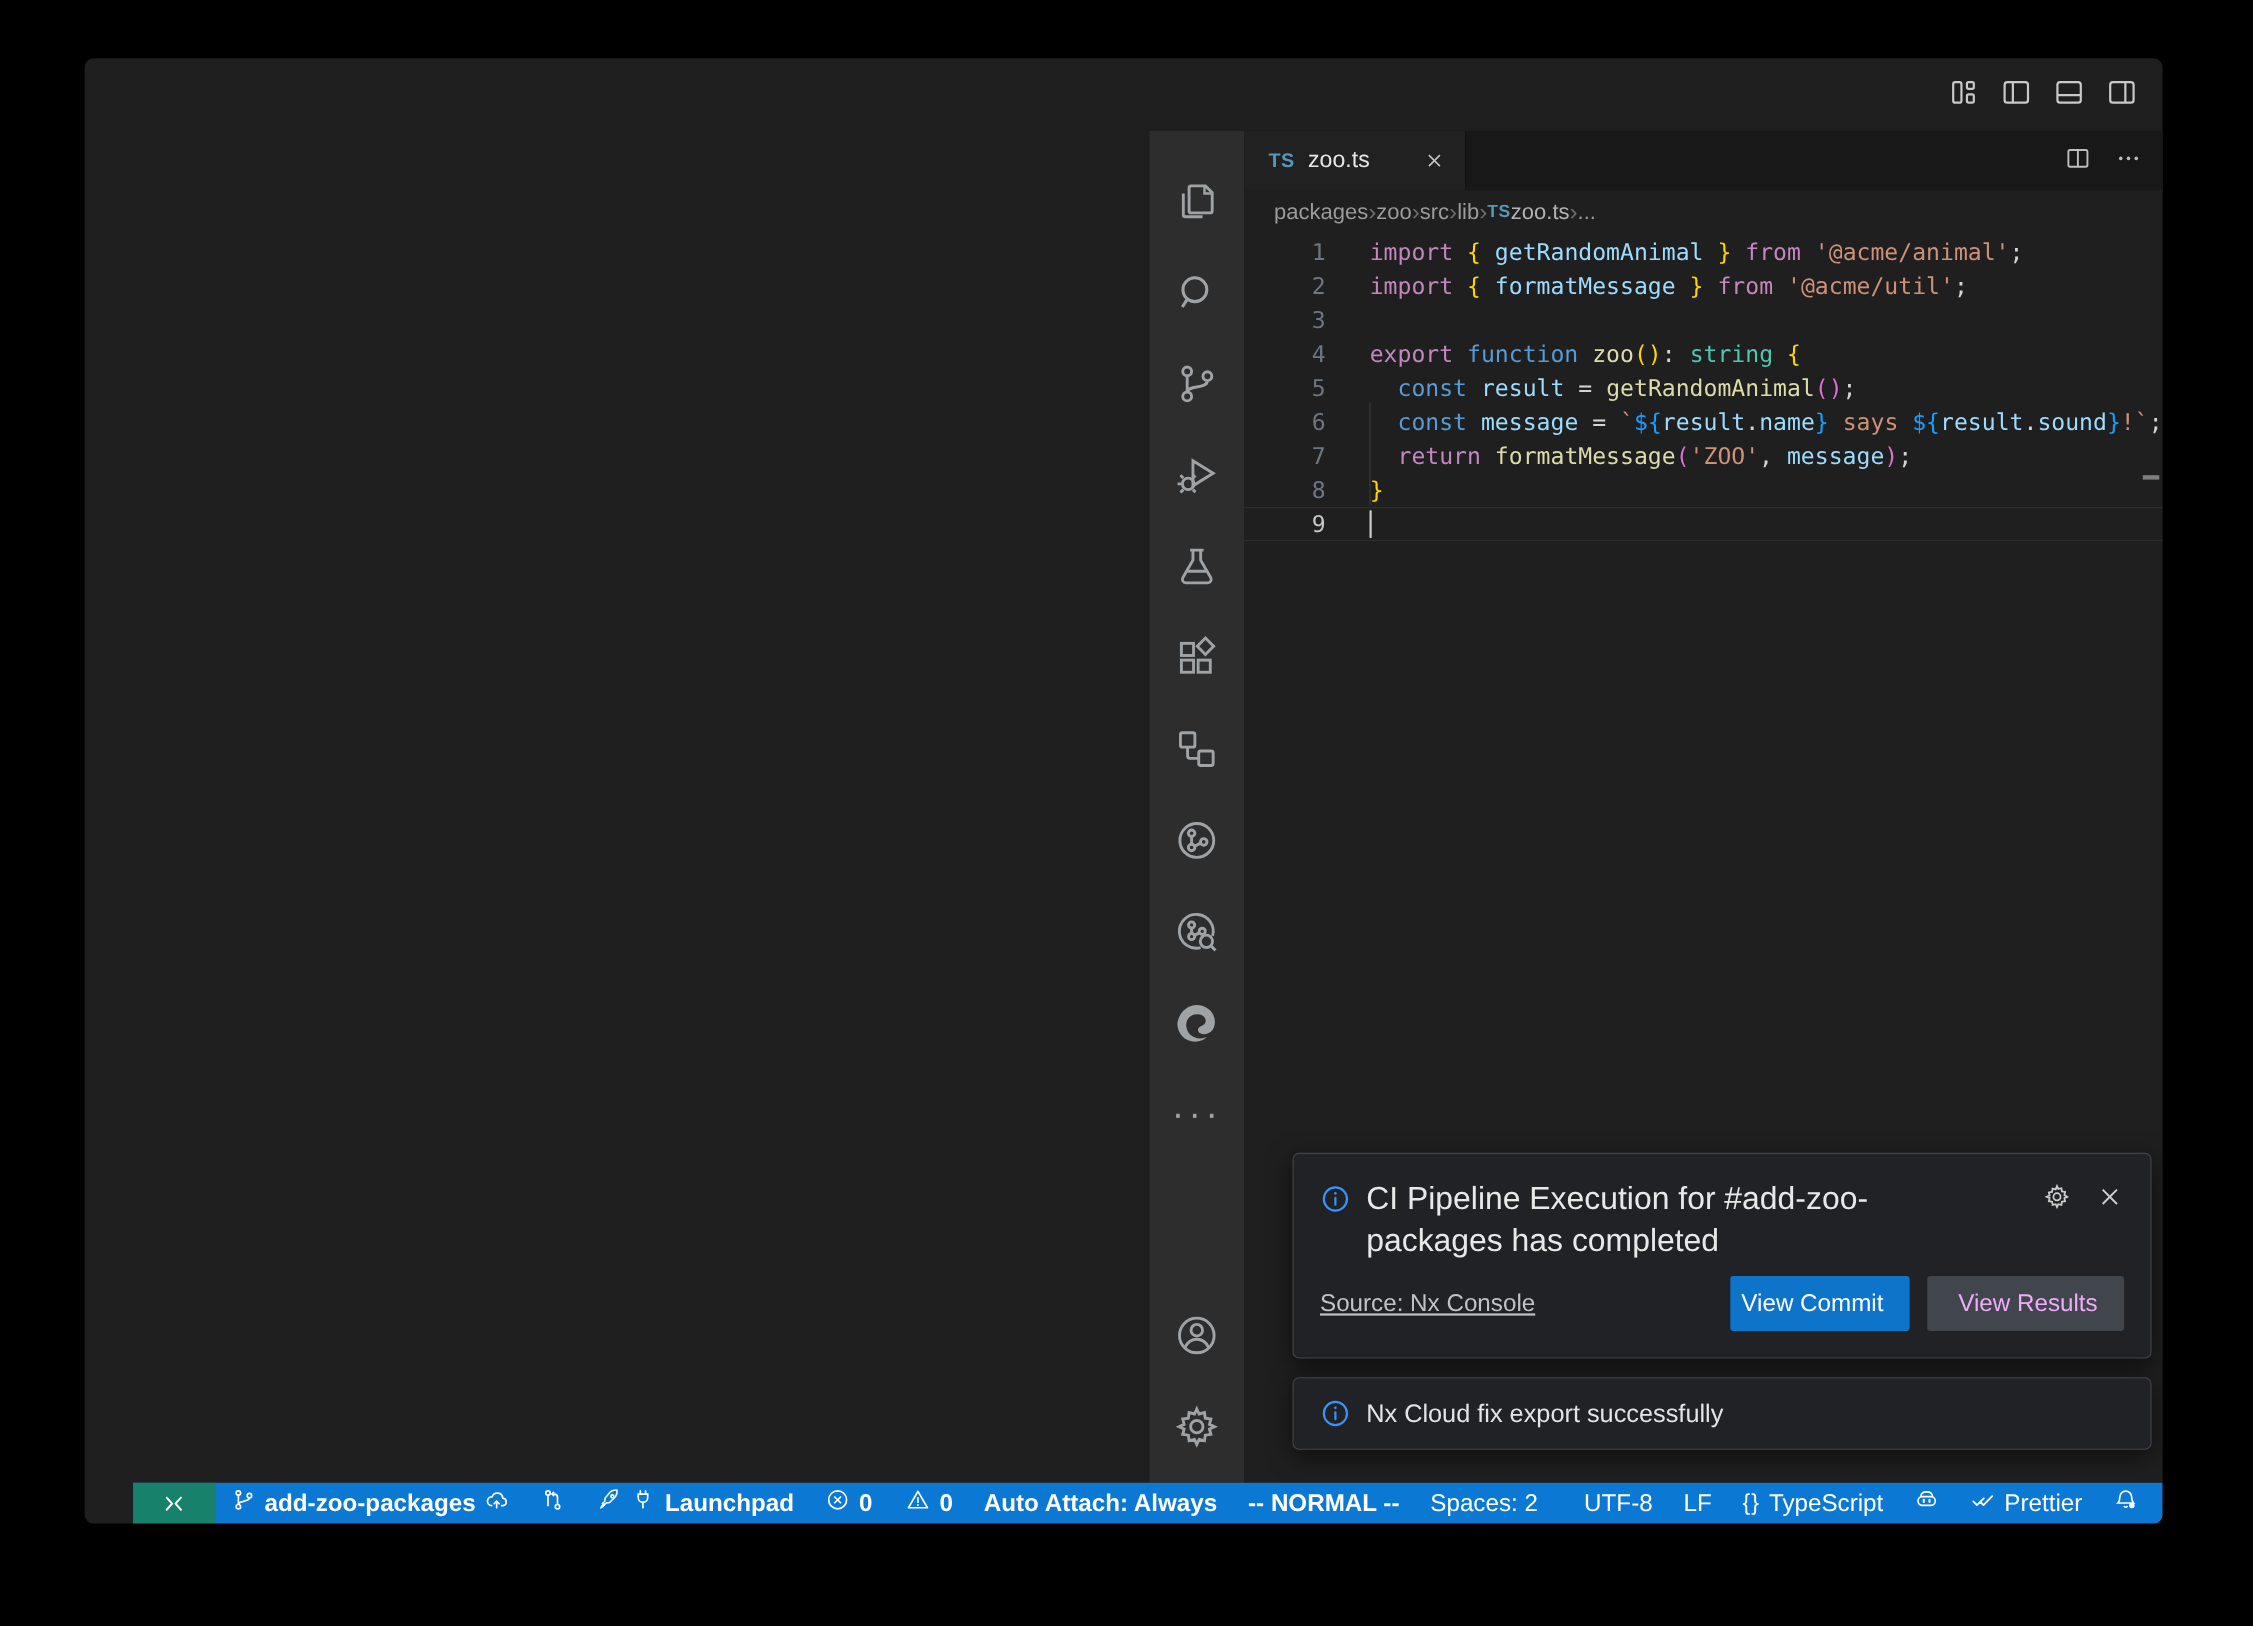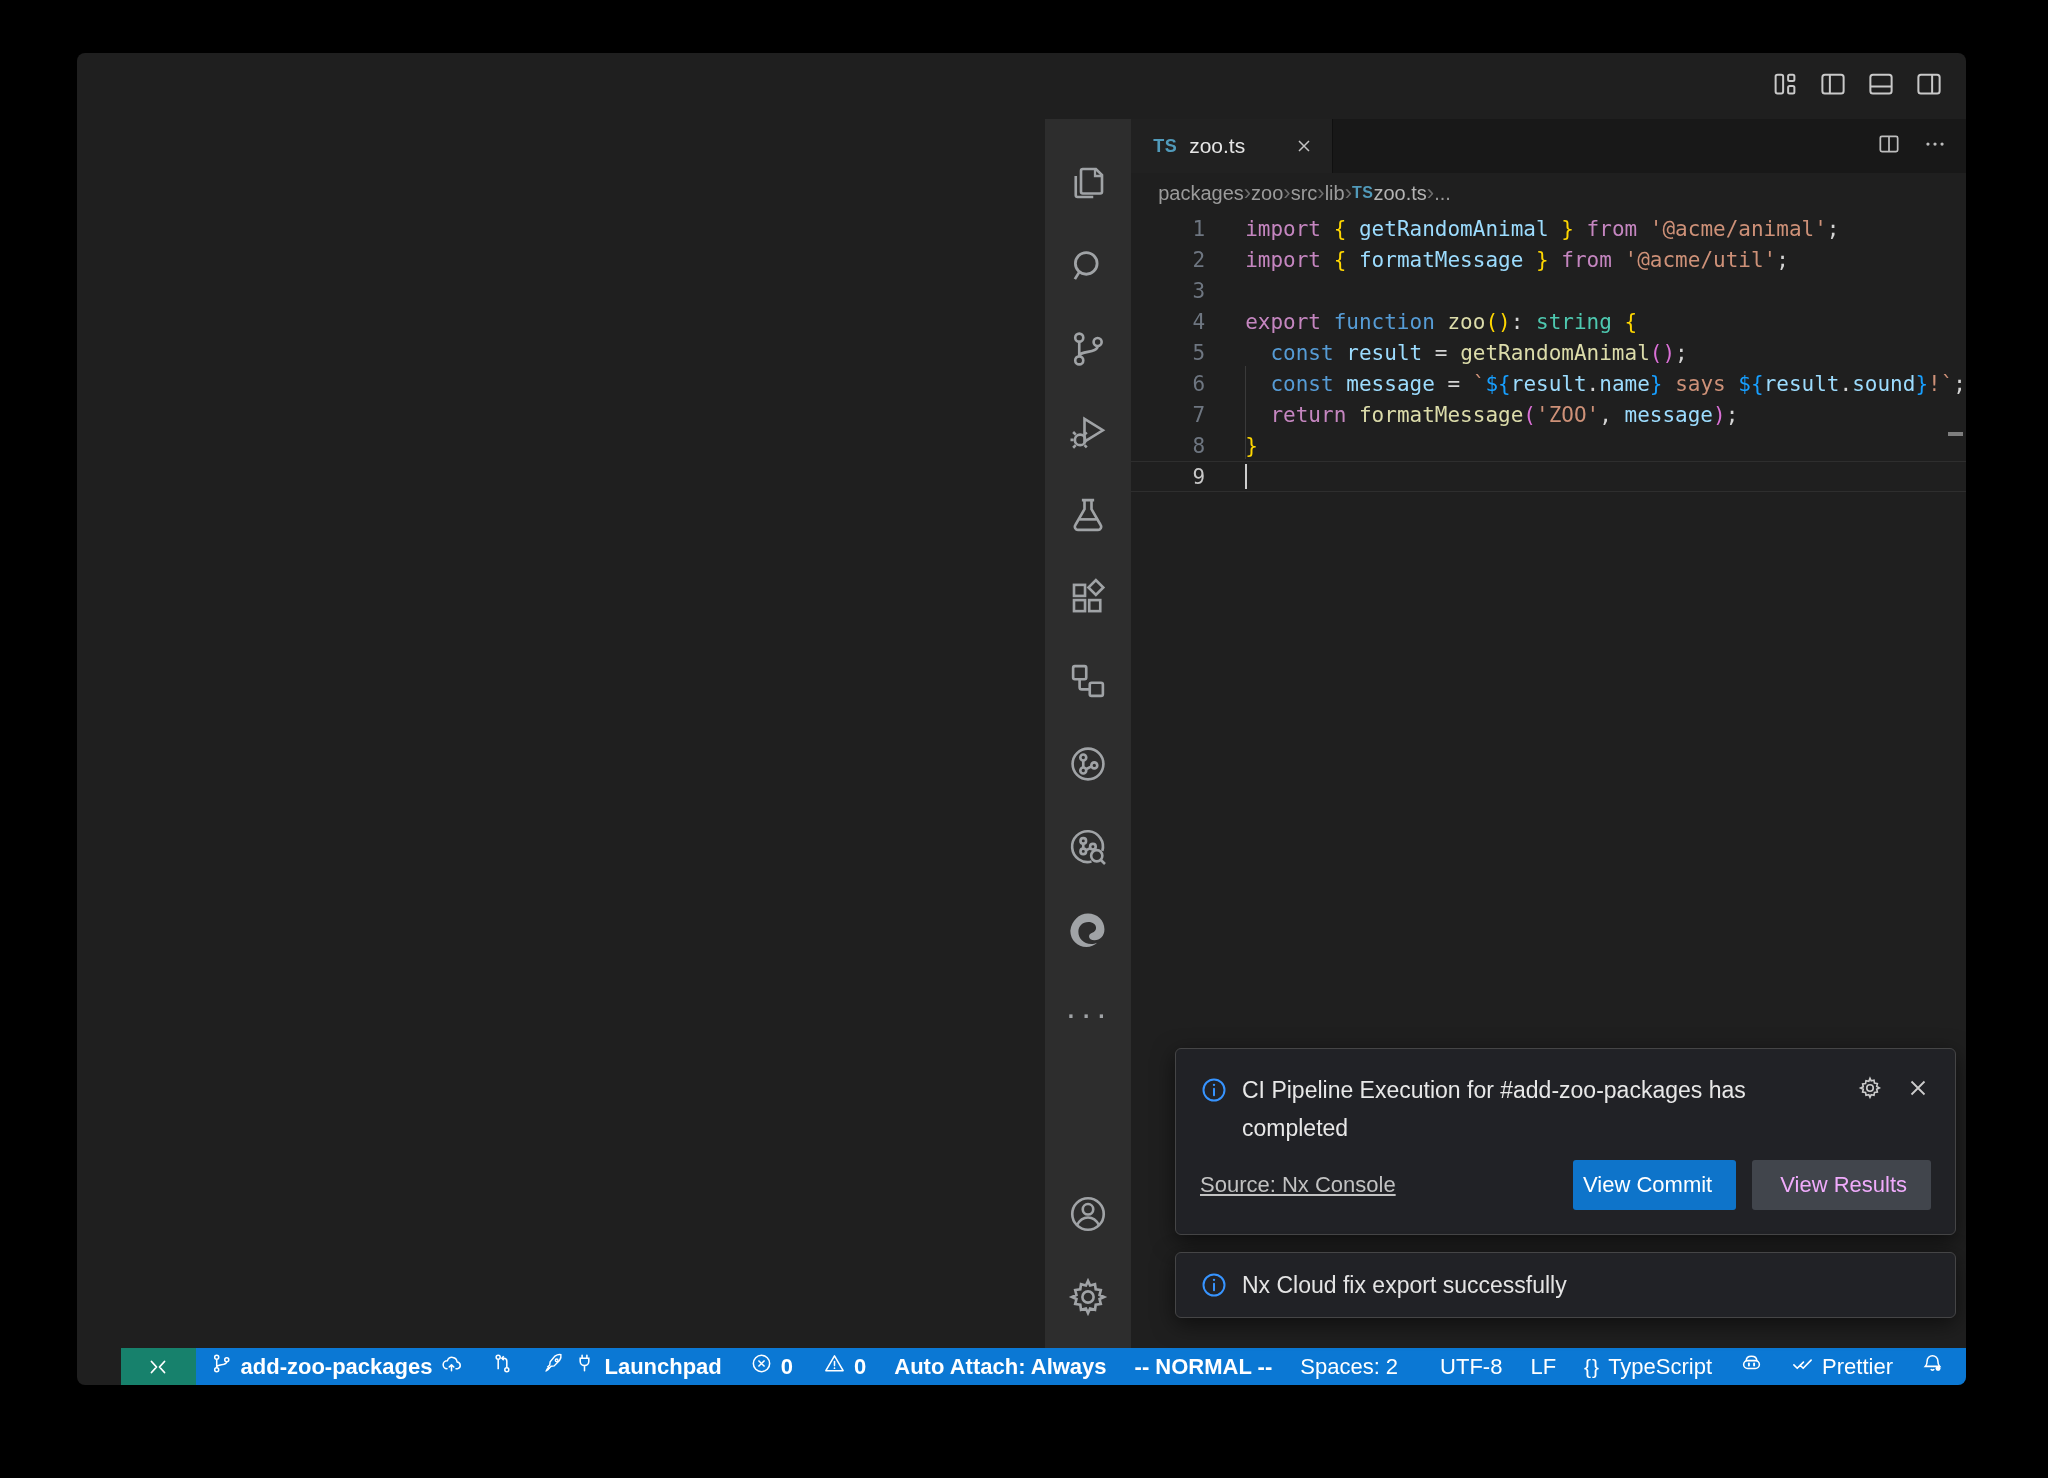--- a/index.html
+++ b/index.html
@@ -69,21 +69,21 @@
   .tk-pun{color:var(--pun)} .tk-b1{color:var(--b1)} .tk-b2{color:var(--b2)} .tk-b3{color:var(--b3)}
   .cursor{display:inline-block;width:2px;height:25px;background:#cdcdcd;}
   .indent-guide{position:absolute;left:114px;top:153px;width:1px;height:93px;background:#3a3a3a;}
   .overview-mark{position:absolute;right:3px;top:219px;width:15px;height:4px;background:#8f8f8f;opacity:.85;}
   
   .toasts{position:absolute;right:10px;bottom:67px;width:781px;display:flex;flex-direction:column;gap:17px;}
   .toast{background:var(--toast);border:1px solid var(--toast-border);border-radius:6px;
     box-shadow:0 6px 22px rgba(0,0,0,.55);color:#e4e4e4;}
   .toast.big{padding:22px 24px 24px 24px;height:187px;display:flex;flex-direction:column;}
   .toast-head{display:flex;gap:14px;}
-  .toast-title{font-size:23px;line-height:38px;width:580px;color:#e8e8e8;}
+  .toast-title{font-size:29px;line-height:38px;width:580px;color:#e8e8e8;}
   .toast-tools{margin-left:auto;display:flex;gap:22px;color:#cccccc;align-items:flex-start;padding-top:4px;}
   .toast-tools svg{width:26px;height:26px}
   .info-ic{flex:none;width:28px;height:28px;margin-top:5px;}
   .toast-foot{margin-top:auto;display:flex;align-items:center;}
   .toast-source{font-size:22px;color:#c2c2c2;text-decoration:underline;}
   .toast-buttons{margin-left:auto;display:flex;gap:16px;}
   .btn{border:none;border-radius:3px;font-size:22px;padding:0 24px;height:50px;
     font-family:"Liberation Sans",sans-serif;cursor:pointer;}
   .btn.primary{background:#0e74ca;color:#fff;padding-left:10px;}
   .btn.secondary{background:#41454c;color:#f0abfc;padding-left:28px;}

